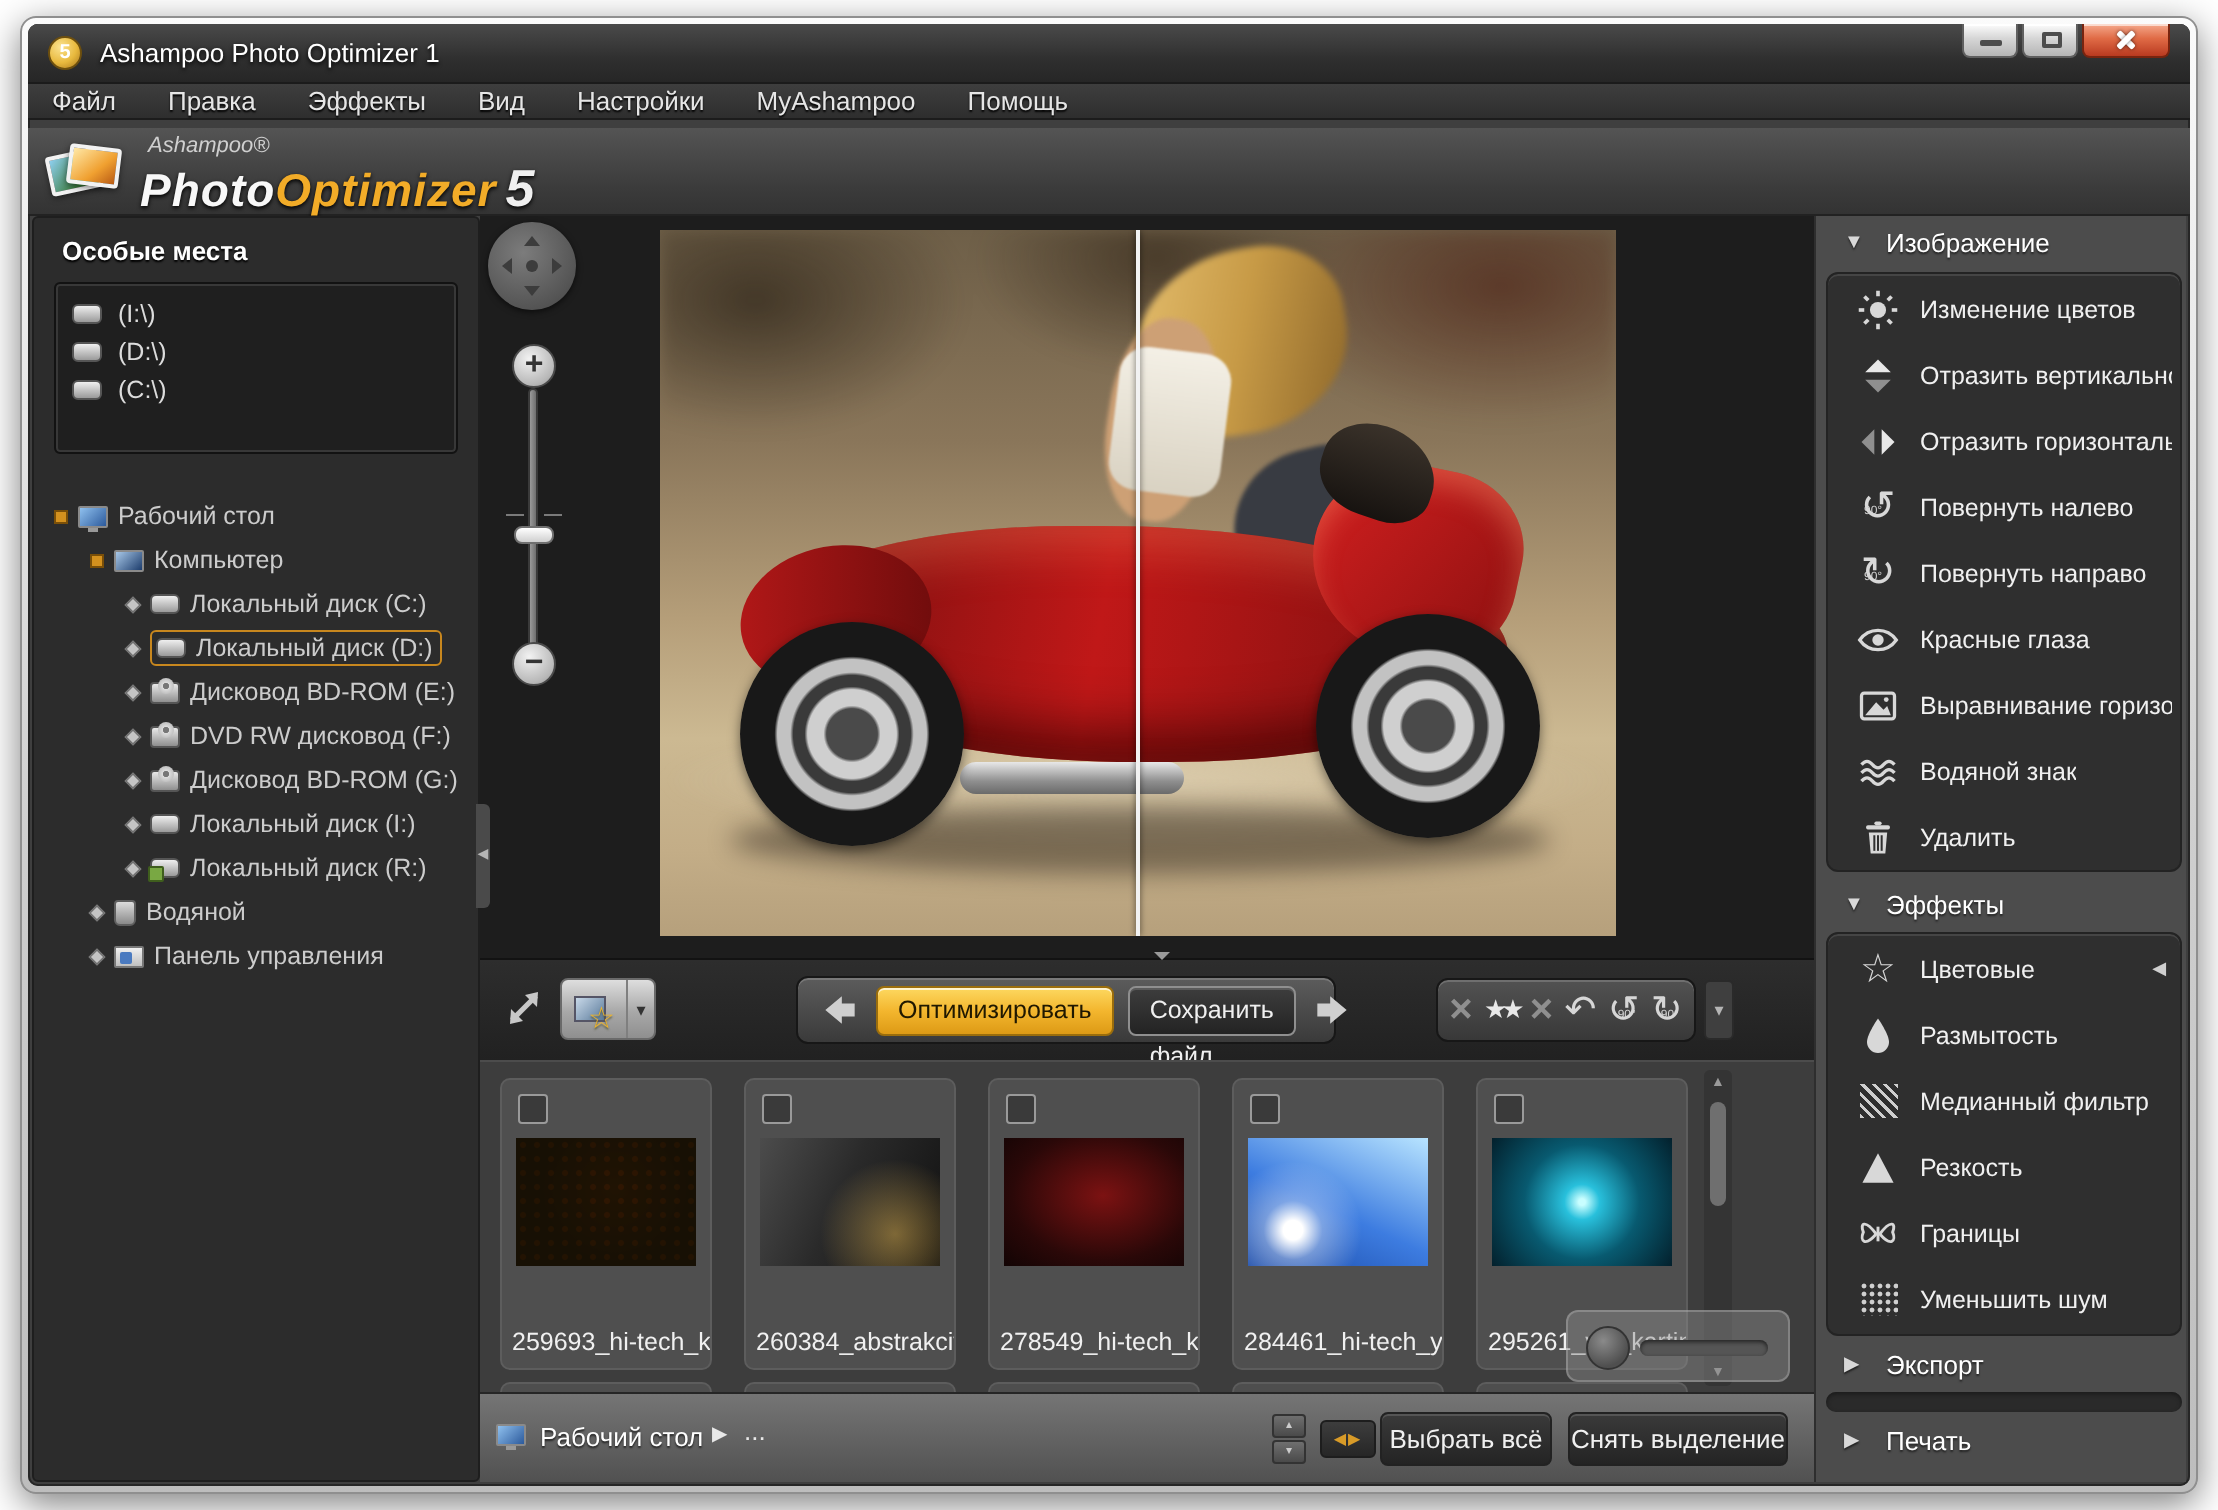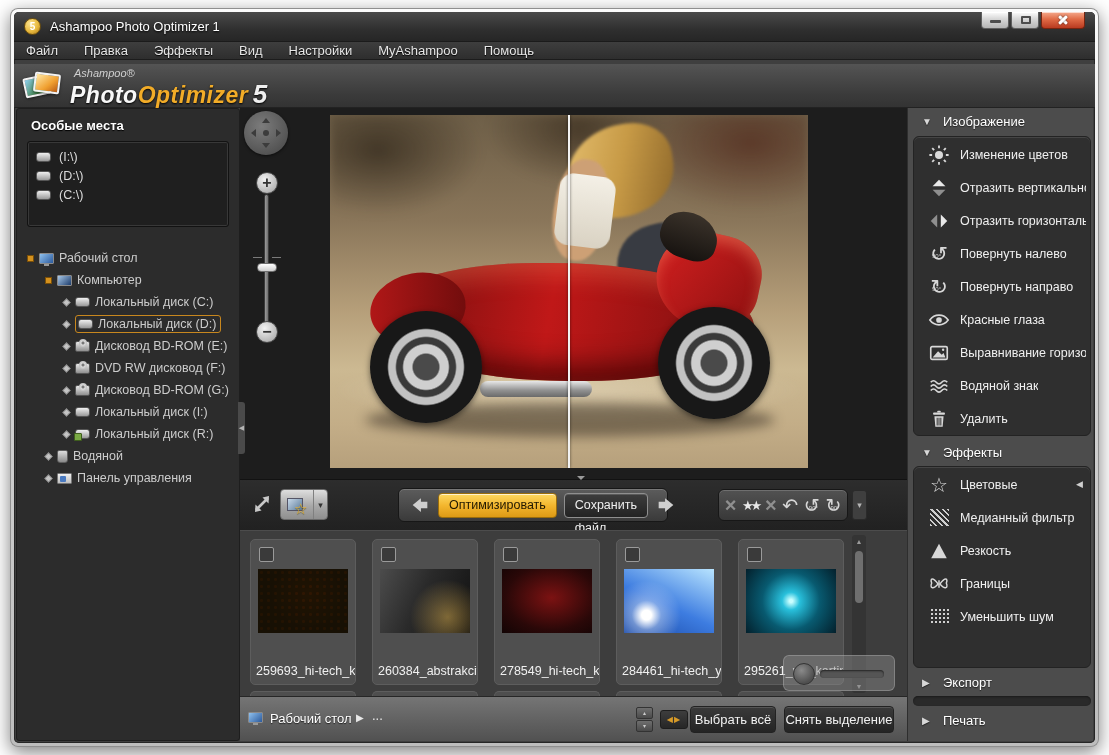--- a/index.html
+++ b/index.html
@@ -557,20 +557,28 @@
         <span>Эффекты</span>
       </div>
       <div class="rp-box" style="top:358px;height:202px;padding-top:1px">
         <div class="rp-item">
           <span class="rp-ic star-g">☆</span>
           <span class="rp-label">Цветовые</span>
           <span class="rp-sub">◀</span>
         </div>
         <div class="rp-item">
           <span class="rp-ic">
+            <svg width="22" height="22" viewBox="0 0 24 24">
+                <path d="M12 2.5 C12 2.5 6 11 6 15.3 a6 6 0 0 0 12 0 C18 11 12 2.5 12 2.5 Z" fill="#d8d8d8"></path>
+              </svg>
+          </span>
+            <span class="rp-label">Размытость</span>
+        </div>
+        <div class="rp-item">
+          <span class="rp-ic">
               <span class="hatch"></span>
             </span>
           <span class="rp-label">Медианный фильтр</span>
         </div>
         <div class="rp-item">
           <span class="rp-ic">
             <svg width="22" height="22" viewBox="0 0 24 24">
                 <polygon points="12,4 20.5,20 3.5,20" fill="#d8d8d8"></polygon>
               </svg>
           </span>

